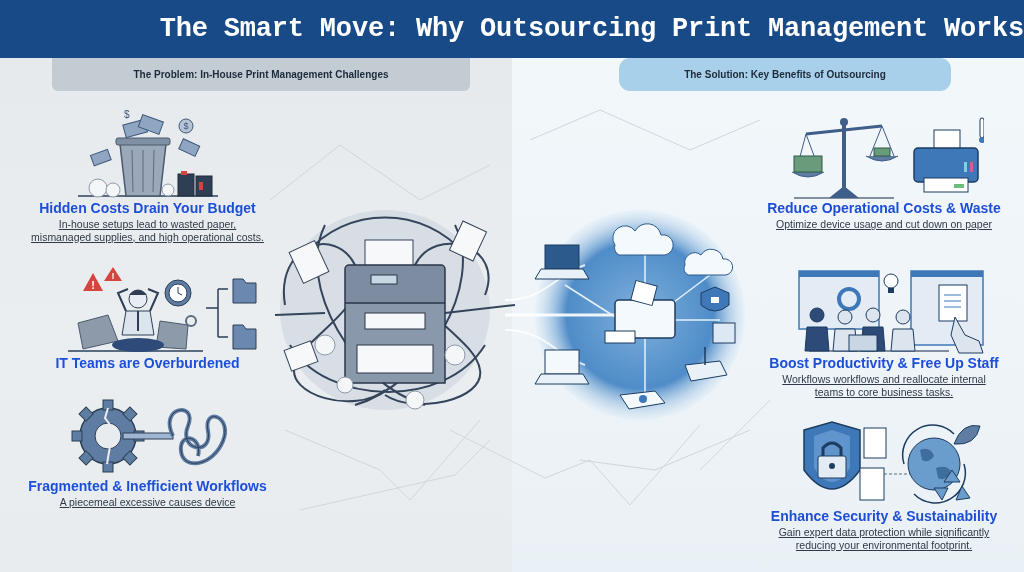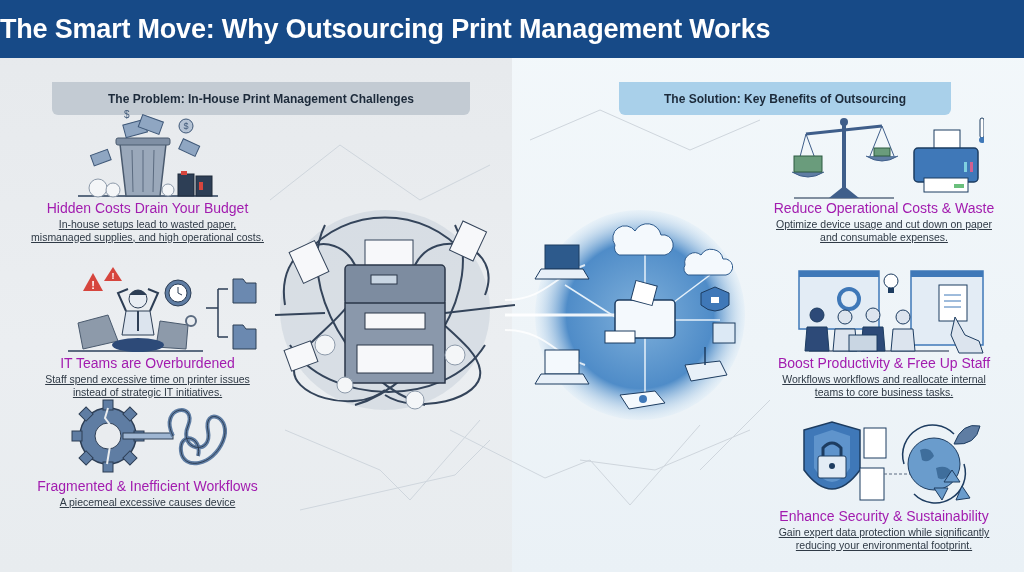--- a/index.html
+++ b/index.html
@@ -4,29 +4,29 @@
 <style>
   * { box-sizing: border-box; margin: 0; padding: 0; }
   html, body { width: 1024px; height: 572px; overflow: hidden; }
   body { font-family: "Liberation Sans", sans-serif; position: relative; background: #eceff2; }
 
   .bg-left { position: absolute; left: 0; top: 0; width: 512px; height: 572px; background: linear-gradient(180deg, #e6e9ec 0%, #ebeef1 60%, #e8ecef 100%); }
   .bg-right { position: absolute; left: 512px; top: 0; width: 512px; height: 572px; background: linear-gradient(180deg, #f3f8fb 0%, #eef4f8 60%, #eaf1f6 100%); }
 
   .lines { position: absolute; left: 0; top: 0; width: 1024px; height: 572px; pointer-events: none; }
 
-  .header { position: absolute; left: 0; top: 0; width: 1024px; height: 58px; background: #174a87; display: flex; align-items: center; justify-content: flex-start; }
+  .header { position: absolute; left: 0; top: 0; width: 1024px; height: 58px; background: #174a87; display: flex; align-items: center; justify-content: flex-end; font-family: Liberation Mono, monospace; }
   .header h1 { color: #ffffff; font-size: 27px; font-weight: bold; letter-spacing: -0.2px; }
 
-  .badge { position: absolute; top: 58px; height: 33px; border-radius: 0 0 6px 6px; display: flex; align-items: center; justify-content: center; font-size: 12px; font-weight: bold; color: #1c2a3a; margin-top: 24px; }
+  .badge { position: absolute; top: 58px; height: 33px; border-radius: 0 0 6px 6px; display: flex; align-items: center; justify-content: center; font-size: 10px; font-weight: bold; color: #1c2a3a; }
   .badge-left { left: 52px; width: 418px; background: #c3cbd3; }
-  .badge-right { left: 619px; width: 332px; background: #a9d0ea; }
+  .badge-right { left: 619px; width: 332px; background: #a9d0ea; border-radius: 11px; }
 
   .card { position: absolute; text-align: center; }
-  .card .title { font-size: 14px; font-weight: normal; color: #a21caf; white-space: nowrap; }
+  .card .title { font-size: 14px; font-weight: bold; color: #1d4ed8; white-space: nowrap; }
   .card .desc { font-size: 10.5px; color: #2f3a46; line-height: 12.5px; margin-top: 2px; text-decoration: underline; }
   .card svg { display: block; margin: 0 auto; }
 
   .center-illus { position: absolute; }
 </style>
 </head>
 <body>
 
 <div class="bg-left"></div>
 <div class="bg-right"></div>
@@ -108,24 +108,20 @@
     <circle cx="140" cy="30" r="9" fill="#fff" stroke="#2d3e55"></circle>
     <line x1="140" y1="30" x2="140" y2="24" stroke="#2d3e55"></line>
     <line x1="140" y1="30" x2="144" y2="32" stroke="#2d3e55"></line>
     <circle cx="153" cy="58" r="5" fill="none" stroke="#5b6b80" stroke-width="2"></circle>
 
     <path d="M168 45 L180 45 M180 26 L180 74 M180 26 L190 26 M180 74 L190 74" stroke="#2d3e55" fill="none" stroke-width="1.5"></path>
     <path d="M195 16 L205 16 L208 20 L218 20 L218 40 L195 40 Z" fill="#6b89b0" stroke="#2d3e55"></path>
     <path d="M195 62 L205 62 L208 66 L218 66 L218 86 L195 86 Z" fill="#6b89b0" stroke="#2d3e55"></path>
   </svg>
   <div class="title">IT Teams are Overburdened</div>
-  <div class="desc">
-    <div>Staff spend excessive time on printer issues</div>
-    <div>instead of strategic IT initiatives.</div>
-  </div>
 </div>
 
 <div class="card" style="left:10px; top:396px; width:275px;">
   <svg width="170" height="82" viewBox="0 0 170 82">
 
     <g transform="translate(45 40)">
       <circle r="28" fill="#5f7da3" stroke="#2d3e55" stroke-width="1.5"></circle>
       <g fill="#5f7da3" stroke="#2d3e55">
         <rect x="-5" y="-36" width="10" height="10"></rect>
         <rect x="-5" y="26" width="10" height="10"></rect>
@@ -255,21 +251,20 @@
     <rect x="186" y="50" width="3" height="10" fill="#d06090"></rect>
     <rect x="140" y="66" width="44" height="14" fill="#ffffff" stroke="#1d3c60"></rect>
     <rect x="170" y="72" width="10" height="4" fill="#6abf7c"></rect>
 
     <rect x="196" y="6" width="4" height="20" rx="2" fill="#fff" stroke="#1d3c60"></rect>
     <circle cx="198" cy="28" r="3" fill="#3f78b8"></circle>
   </svg>
   <div class="title">Reduce Operational Costs &amp; Waste</div>
   <div class="desc">
     <div>Optimize device usage and cut down on paper</div>
-    <div>and consumable expenses.</div>
   </div>
 </div>
 
 <div class="card" style="left:745px; top:265px; width:278px;">
   <svg width="210" height="90" viewBox="0 0 210 90">
     <line x1="30" y1="86" x2="170" y2="86" stroke="#5b6b80" stroke-width="1.5"></line>
 
     <rect x="20" y="6" width="80" height="58" fill="#e3ecf5" stroke="#3f78b8" stroke-width="1.5"></rect>
     <rect x="20" y="6" width="80" height="6" fill="#3f78b8"></rect>
     <rect x="132" y="6" width="72" height="74" fill="#e3ecf5" stroke="#3f78b8" stroke-width="1.5"></rect>

